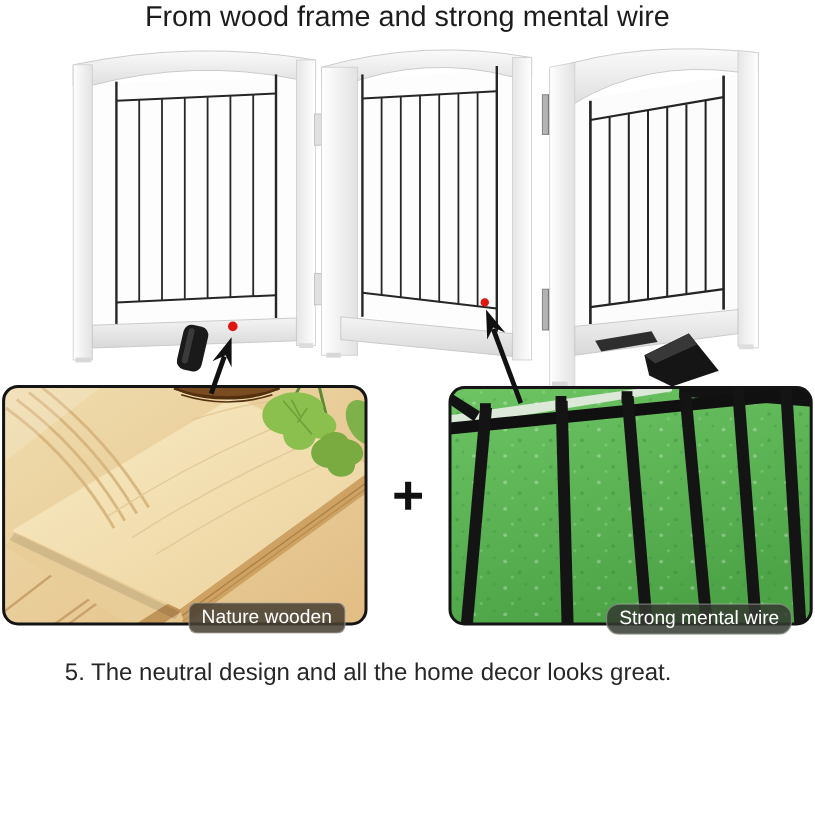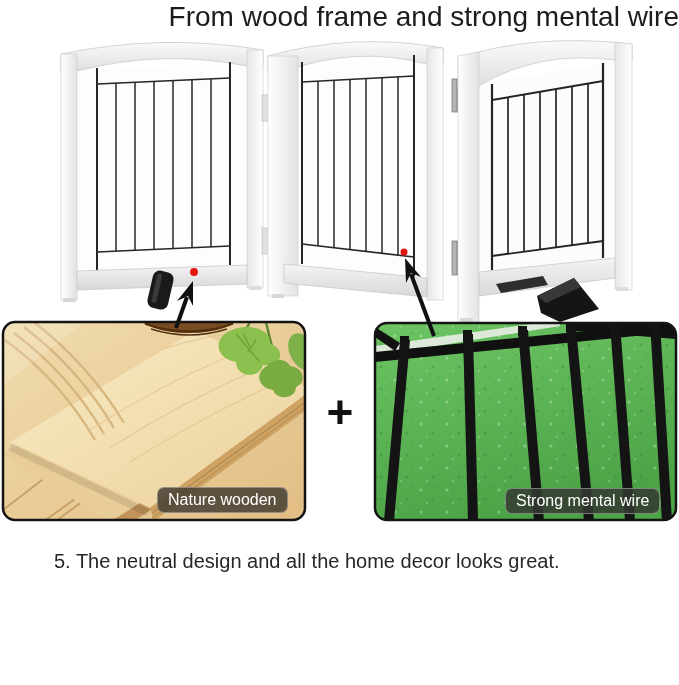--- a/index.html
+++ b/index.html
@@ -1,30 +1,30 @@
 <!DOCTYPE html>
 <html><head>
 <meta charset="utf-8">
 <style>
   html,body{margin:0;padding:0;background:#fff;}
   .stage{
     position:relative;width:679px;height:685px;background:#ffffff;overflow:hidden;
     font-family:"Liberation Sans",sans-serif;
   }
   .title{
-    position:absolute;top:1px;left:0;width:100%;text-align:right;
-    font-size:28px;letter-spacing:0px;color:#1c1c1c;font-weight:400;
+    position:absolute;top:1px;left:0;width:100%;text-align:center;
+    font-size:24px;letter-spacing:0px;color:#1c1c1c;font-weight:400;
   }
   .mat-label{
     position:absolute;color:#ffffff;font-size:16px;line-height:19px;
     padding:2px 10px 3px 10px;background:rgba(72,64,52,0.87);
-    border:1px solid rgba(255,255,255,0.35);border-radius:7px;white-space:nowrap;
+    border:1px solid rgba(255,255,255,0.35);border-radius:7px;white-space:nowrap;margin-top:15px;
   }
   .wood-label{left:157px;top:487px;}
-  .wire-label{left:505px;top:488px;background:rgba(52,58,48,0.85);}
+  .wire-label{left:505px;top:488px;background:rgba(52,58,48,0.85);border-radius:11px;}
   .plus{
     position:absolute;left:318px;top:388px;width:44px;height:48px;line-height:48px;
     text-align:center;font-size:46px;font-weight:bold;color:#111111;
   }
   .features{position:absolute;left:54px;top:547px;color:#272727;}
   .feature{font-size:20px;line-height:28.5px;white-space:nowrap;}
   svg{position:absolute;left:0;top:0;}
 </style>
 </head>
 <body>

